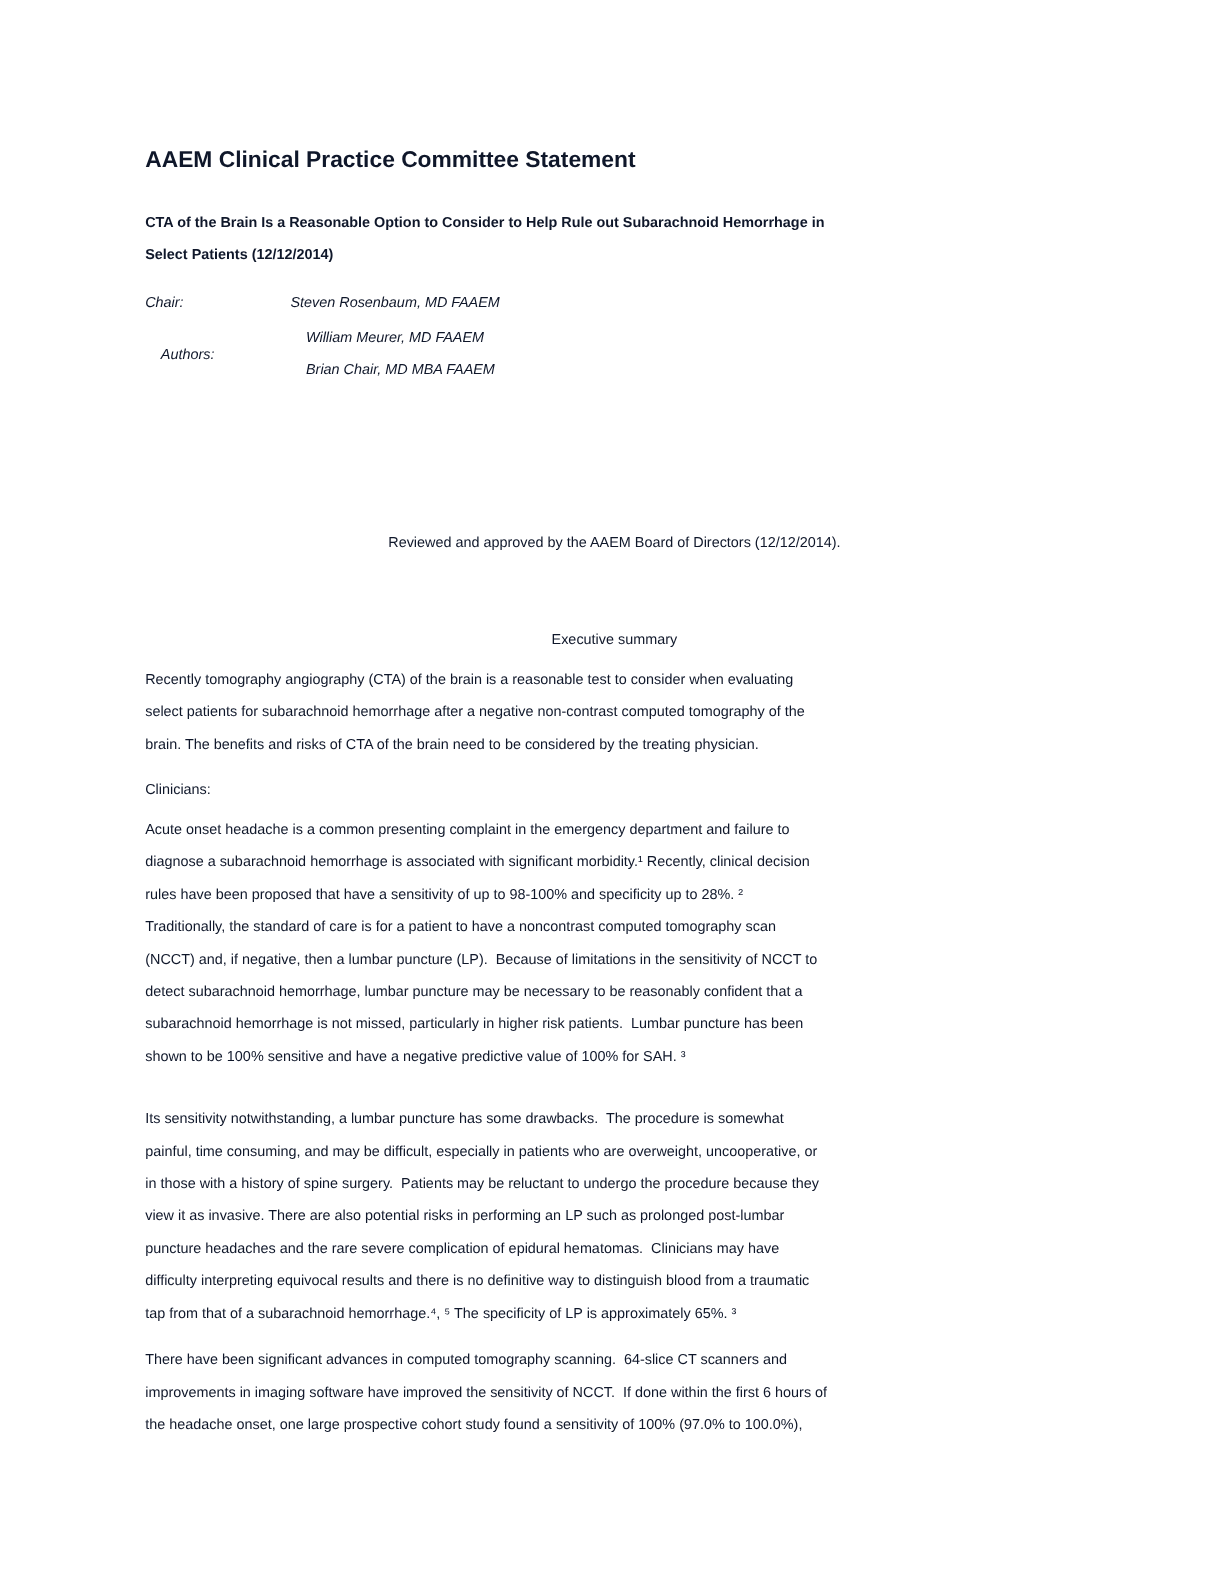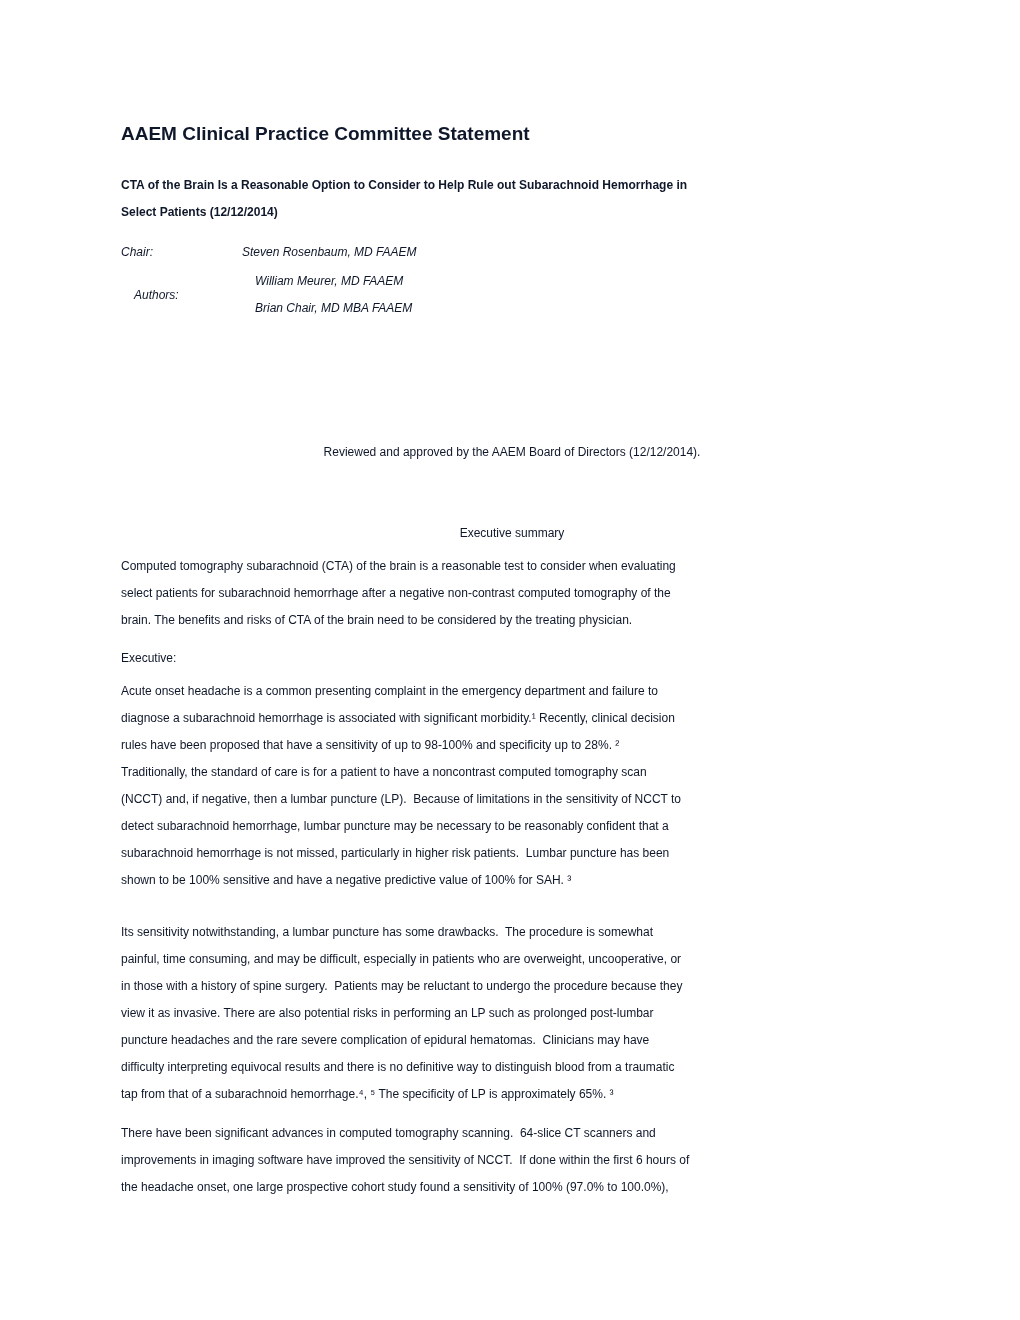--- a/index.html
+++ b/index.html
@@ -79,25 +79,25 @@
     <span class="byline-label">Authors:</span>
     <span class="byline-names">William Meurer, MD FAAEM
 Brian Chair, MD MBA FAAEM</span>
   </div>
 
 
   <p class="block approval">Reviewed and approved by the AAEM Board of Directors (12/12/2014).</p>
 
   <h3 class="block exec-heading">Executive summary</h3>
 
-  <p class="block exec-para">Computed tomography subarachnoid (CTA) of the brain is a reasonable test to consider when evaluating
+  <p class="block exec-para">Recently tomography angiography (CTA) of the brain is a reasonable test to consider when evaluating
 select patients for subarachnoid hemorrhage after a negative non-contrast computed tomography of the
 brain. The benefits and risks of CTA of the brain need to be considered by the treating physician.</p>
 
-  <h3 class="block disc-heading">Executive:</h3>
+  <h3 class="block disc-heading">Clinicians:</h3>
 
   <p class="block disc-para1">Acute onset headache is a common presenting complaint in the emergency department and failure to
 diagnose a subarachnoid hemorrhage is associated with significant morbidity.¹ Recently, clinical decision
 rules have been proposed that have a sensitivity of up to 98-100% and specificity up to 28%. ²
 Traditionally, the standard of care is for a patient to have a noncontrast computed tomography scan
 (NCCT) and, if negative, then a lumbar puncture (LP).  Because of limitations in the sensitivity of NCCT to
 detect subarachnoid hemorrhage, lumbar puncture may be necessary to be reasonably confident that a
 subarachnoid hemorrhage is not missed, particularly in higher risk patients.  Lumbar puncture has been
 shown to be 100% sensitive and have a negative predictive value of 100% for SAH. ³</p>
 

